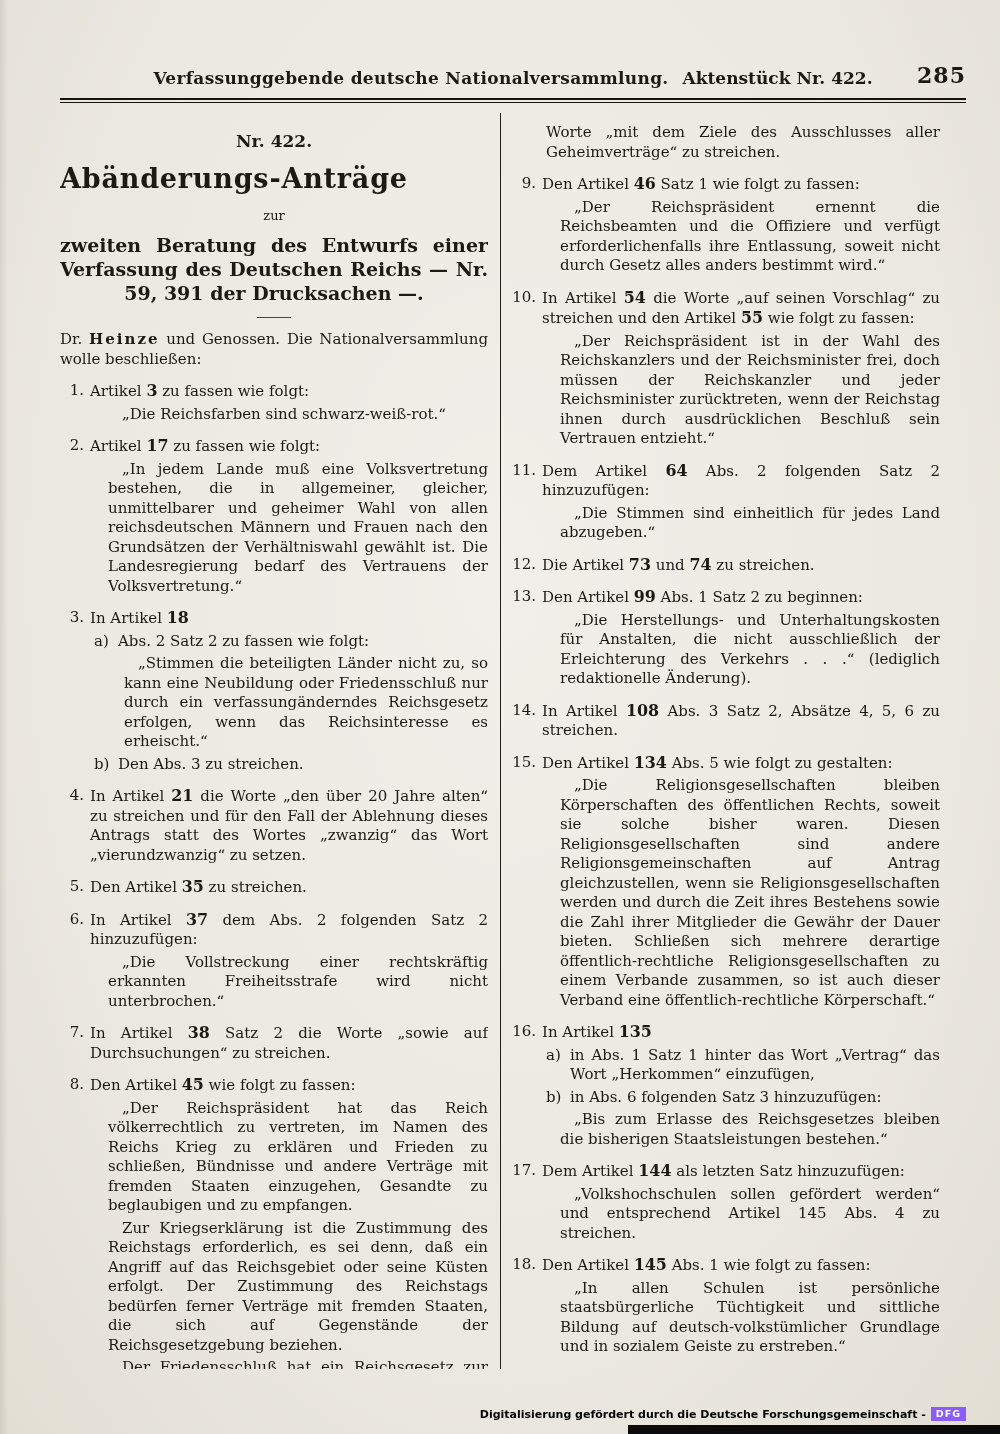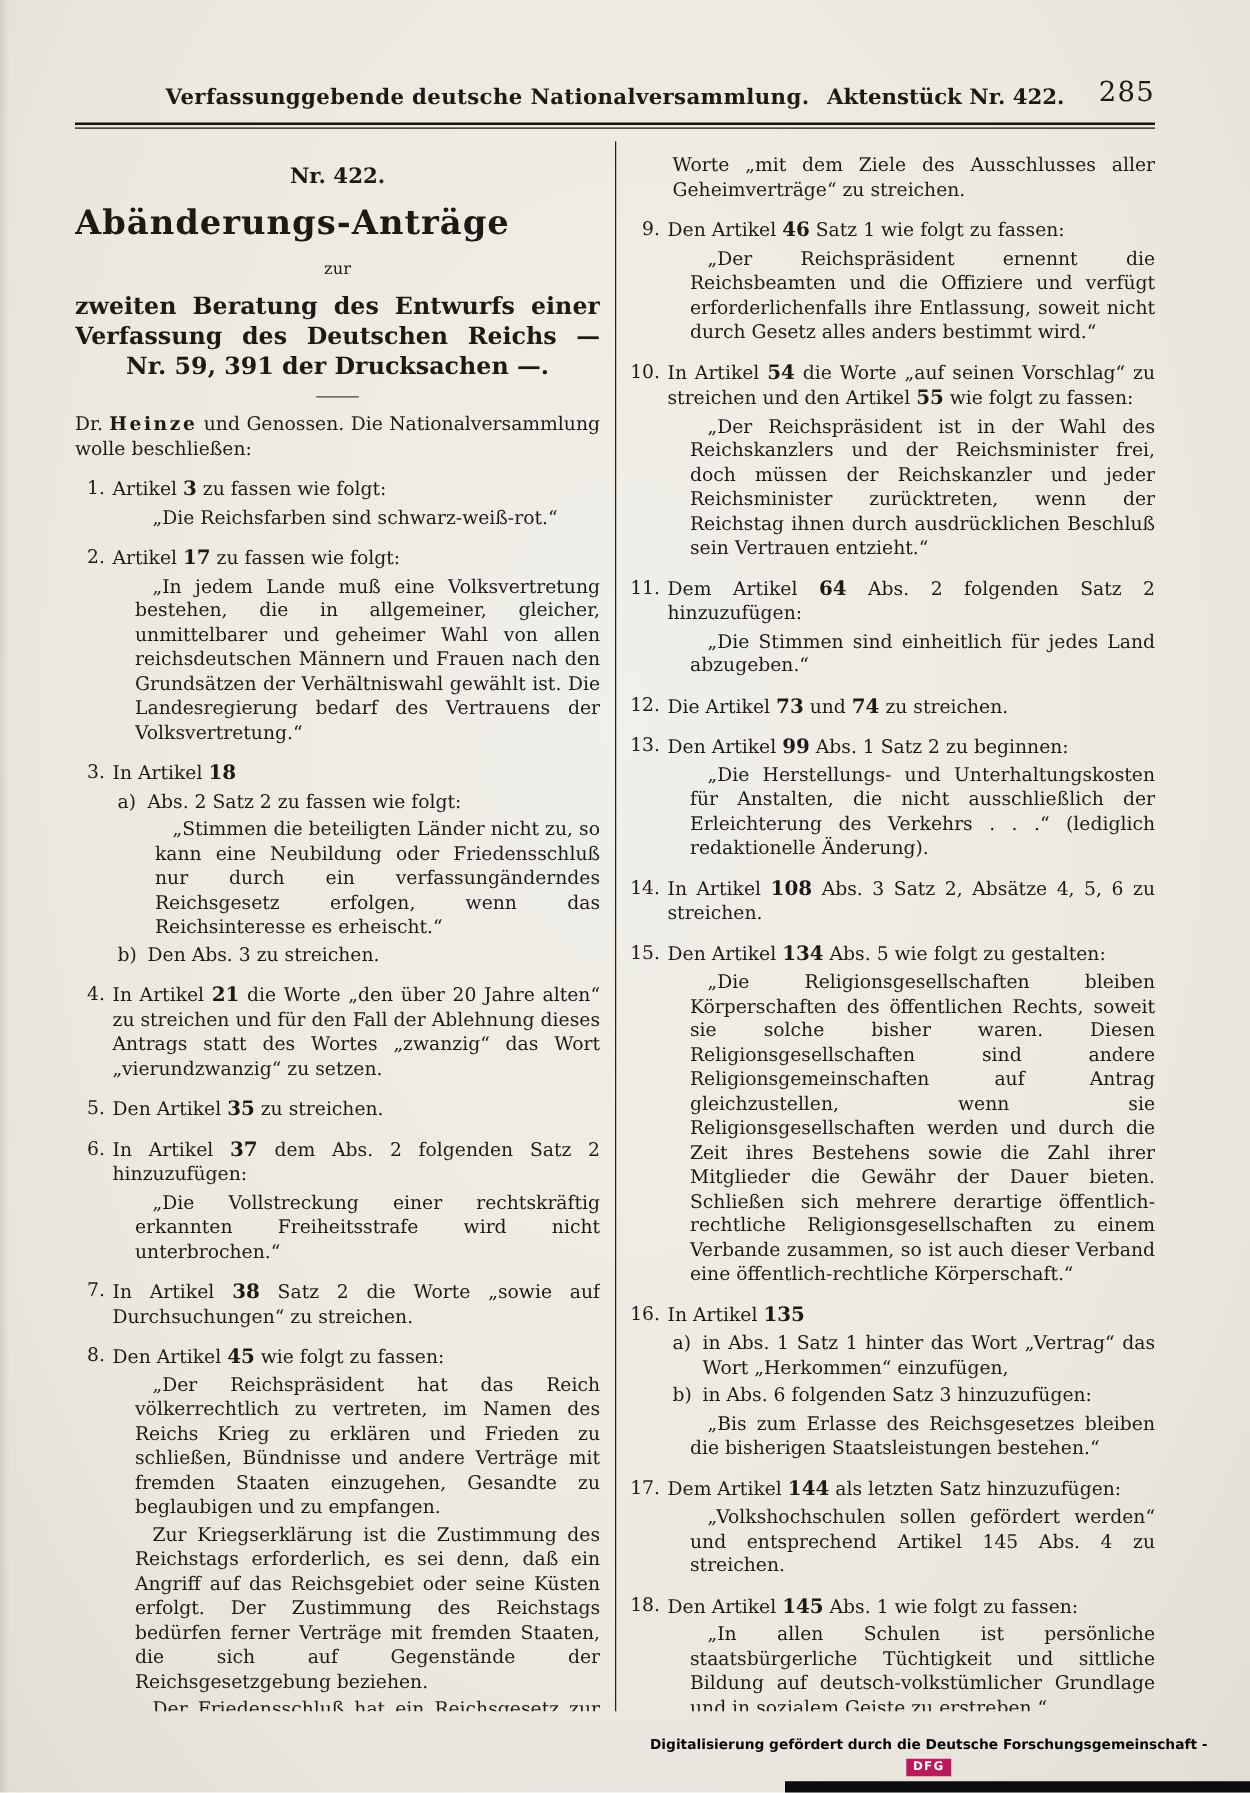--- a/index.html
+++ b/index.html
@@ -4,31 +4,31 @@
 <style>
   * { margin:0; padding:0; box-sizing:border-box; }
   html,body { width:1000px; height:1434px; }
   body {
     font-family:"DejaVu Serif", serif;
     color:#1d1a16;
     background:radial-gradient(ellipse at 50% 40%, #f1efe9 0%, #ebe8e1 65%, #e2ded4 100%);
     position:relative;
     overflow:hidden;
   }
-  .page { position:absolute; inset:0; padding:68px 76px 0 60px; }
+  .page { position:absolute; inset:0; padding:68px 34px 0 60px; }
   .page::before{
     content:""; position:absolute; left:0; top:0; bottom:0; width:8px;
     background:linear-gradient(90deg, rgba(60,50,35,0.10), rgba(60,50,35,0));
   }
 
   
   .page-header { position:relative; text-align:center; height:30px; }
   .journal-title { font-size:17px; font-weight:bold; letter-spacing:.3px; white-space:nowrap; }
   .doc-ref { font-size:17px; font-weight:bold; margin-left:14px; }
-  .page-number { position:absolute; right:0; top:-6px; font-size:22px; font-weight:normal; letter-spacing:1px; }
+  .page-number { position:absolute; right:0; top:-6px; font-size:22px; font-weight:bold; letter-spacing:1px; }
   .header-rule { border-top:2.5px solid #17140f; border-bottom:1px solid #17140f; height:5px; }
 
   
   .columns { display:flex; margin-top:8px; height:1258px; align-items:stretch; }
   .column { width:428px; overflow:hidden; }
   .divider { width:1px; background:#24201a; margin:2px 11px 0 12px; }
 
   
   .doc-nr { text-align:center; font-size:17px; font-weight:bold; margin-top:20px; }
   .doc-title { text-align:left; font-size:27px; font-weight:bold; letter-spacing:.8px; margin-top:12px; }
@@ -52,24 +52,24 @@
   .quote { margin-left:48px; text-indent:14px; }
   .subquote { margin-left:64px; text-indent:14px; }
   .sub { position:relative; margin-left:34px; padding-left:24px; }
   .sub .sublabel { position:absolute; left:0; top:0; }
   .cont { margin-left:34px; }
 
   
   .footer-credit {
     position:absolute; right:34px; bottom:13px;
     font-family:"DejaVu Sans", sans-serif; font-size:11px; font-weight:bold; color:#050505;
-    display:flex; align-items:center; gap:5px; white-space:nowrap;flex-direction:column;
+    display:flex; align-items:center; gap:5px; white-space:nowrap;
   }
   .dfg-badge {
-    background:#be185d; color:#ffffff; font-family:"DejaVu Sans", sans-serif;
+    background:#8b5cf6; color:#ffffff; font-family:"DejaVu Sans", sans-serif;
     font-size:9.5px; font-weight:bold; letter-spacing:1px; padding:1px 5px 2px 5px;
   }
   .footer-bar { position:absolute; right:0; bottom:0; width:372px; height:9px; background:#0b0b0b; }
 </style>
 </head>
 <body>
 
 <div class="page">
 
   <header class="page-header">

